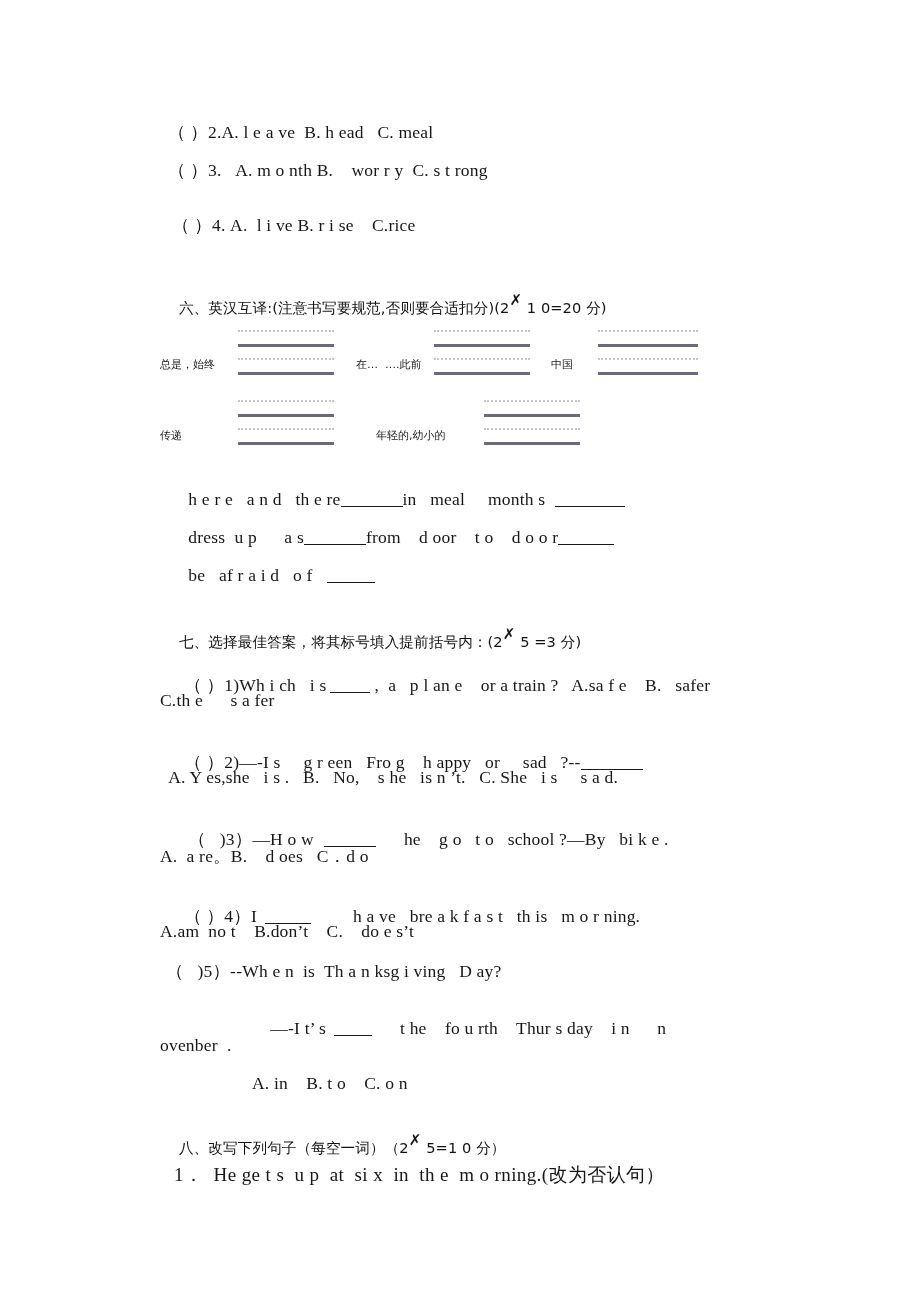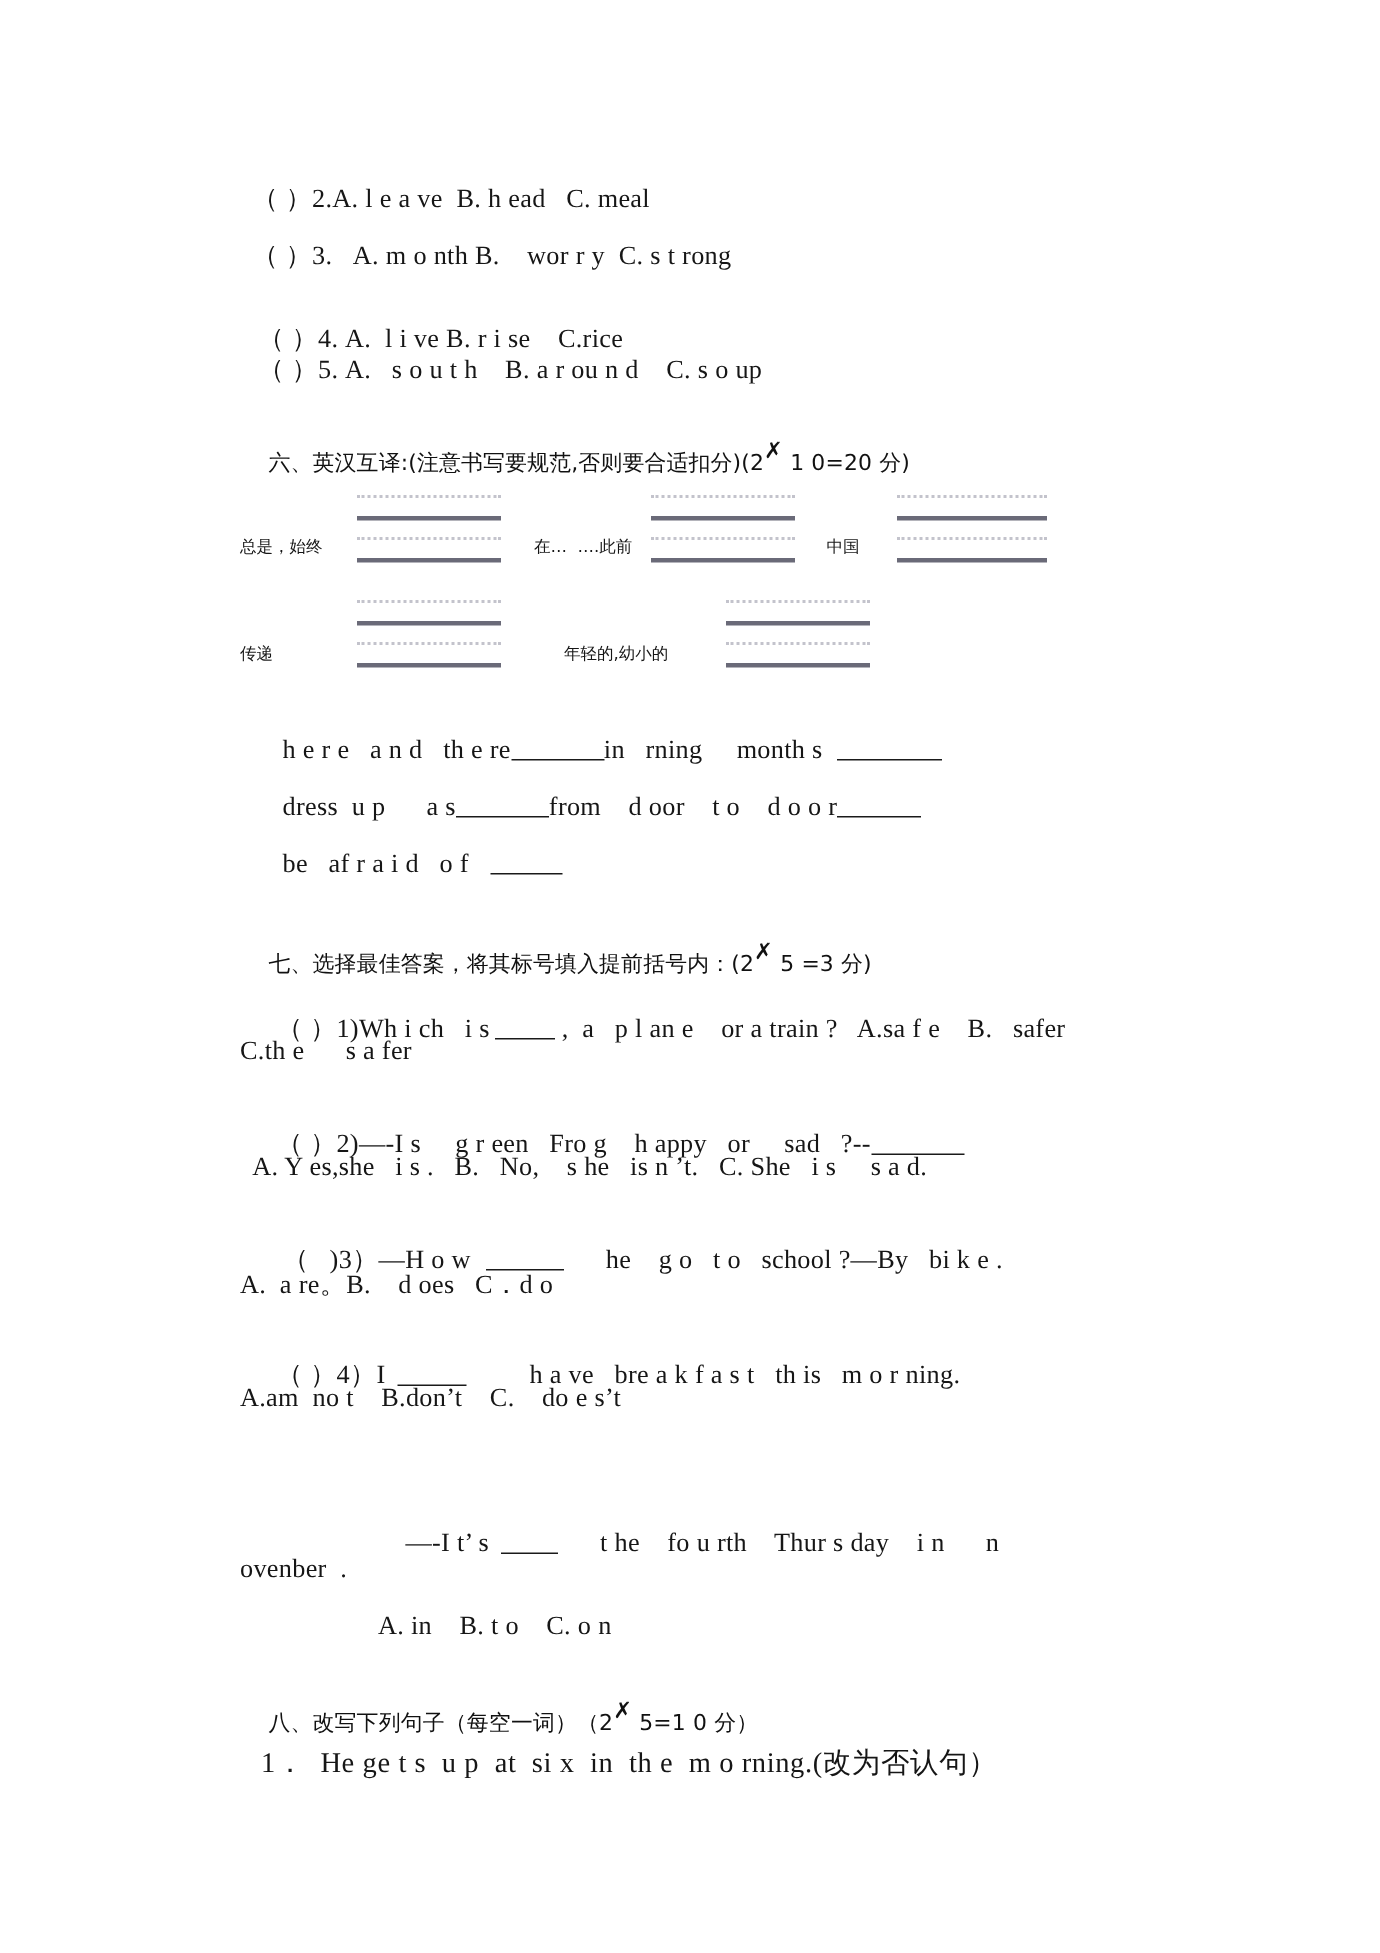--- a/index.html
+++ b/index.html
@@ -92,21 +92,20 @@
   }
 </style>
 </head>
 <body>
 
 <div class="page">
 
   <div class="ln en" style="left:168px; top:120px;">（ ）2.A. l e a ve  B. h ead   C. meal</div>
   <div class="ln en" style="left:168px; top:158px;">（ ）3.   A. m o nth B.    wor r y  C. s t rong</div>
   <div class="ln en" style="left:172px; top:196px;margin-top:17px;">（ ）4. A.  l i ve B. r i se    C.rice</div>
-  <div class="ln en" style="left:172px; top:234px;">（ ）5. A.   s o u t h    B. a r ou n d    C. s o up</div>
 
   <div class="ln cn-head" style="left:160px; top:278px;">
     <span>六、英汉互译:(注意书写要规范,否则要合适扣分)(2</span><span class="xmark">✗</span><span> 1 0=20 分)</span>
   </div>
 
   <div class="guide" style="left:238px; top:330px; width:96px;">
     <i class="light l1"></i>
     <i class="dark  l2"></i>
     <i class="light l3"></i>
     <i class="dark  l4"></i>
@@ -138,21 +137,21 @@
     <i class="light l1"></i>
     <i class="dark  l2"></i>
     <i class="light l3"></i>
     <i class="dark  l4"></i>
   </div>
 
   <div class="ln cn-term" style="left:160px; top:428px;">传递</div>
   <div class="ln cn-term" style="left:376px; top:428px;">年轻的,幼小的</div>
 
   <div class="ln en" style="left:170px; top:468px;">
-    <span>h e r e   a n d   th e re</span><span class="blank" style="width:62px;"></span><span>in   rning     month s</span><span class="blank" style="width:70px; margin-left:10px;"></span>
+    <span>h e r e   a n d   th e re</span><span class="blank" style="width:62px;"></span><span>in   meal     month s</span><span class="blank" style="width:70px; margin-left:10px;"></span>
   </div>
 
   <div class="ln en" style="left:170px; top:506px;">
     <span>dress  u p      a s</span><span class="blank" style="width:62px;"></span><span>from    d oor    t o    d o o r</span><span class="blank" style="width:56px;"></span>
   </div>
 
   <div class="ln en" style="left:170px; top:544px;">
     <span>be   af r a i d   o f</span><span class="blank" style="width:48px; margin-left:14px;"></span>
   </div>
 
@@ -173,20 +172,21 @@
   <div class="ln en" style="left:170px; top:806px;">
     <span>（   )3）—H o w</span><span class="blank" style="width:52px; margin:0 10px;"></span><span style="padding-left:18px;">he    g o   t o   school ?—By   bi k e .</span>
   </div>
   <div class="ln en" style="left:160px; top:844px;">A.  a re。B.    d oes   C．d o</div>
 
   <div class="ln en" style="left:166px; top:883px;">
     <span>（ ）4）I</span><span class="blank" style="width:46px; margin:0 8px;"></span><span style="padding-left:34px;">h a ve   bre a k f a s t   th is   m o r ning.</span>
   </div>
   <div class="ln en" style="left:160px; top:921px;">A.am  no t    B.don’t    C.    do e s’t</div>
 
+  <div class="ln en" style="left:166px; top:959px;">（   )5）--Wh e n  is  Th a n ksg i ving   D ay?</div>
   <div class="ln en" style="left:252px; top:997px;">
     <span>—-I t’ s</span><span class="blank" style="width:38px; margin:0 8px;"></span><span style="padding-left:20px;">t he    fo u rth    Thur s day    i n      n</span>
   </div>
   <div class="ln en" style="left:160px; top:1035px;">ovenber  .</div>
   <div class="ln en" style="left:252px; top:1073px;">A. in    B. t o    C. o n</div>
 
   <div class="ln cn-head" style="left:160px; top:1118px;">
     <span>八、改写下列句子（每空一词）（2</span><span class="xmark">✗</span><span> 5=1 0 分）</span>
   </div>
 

